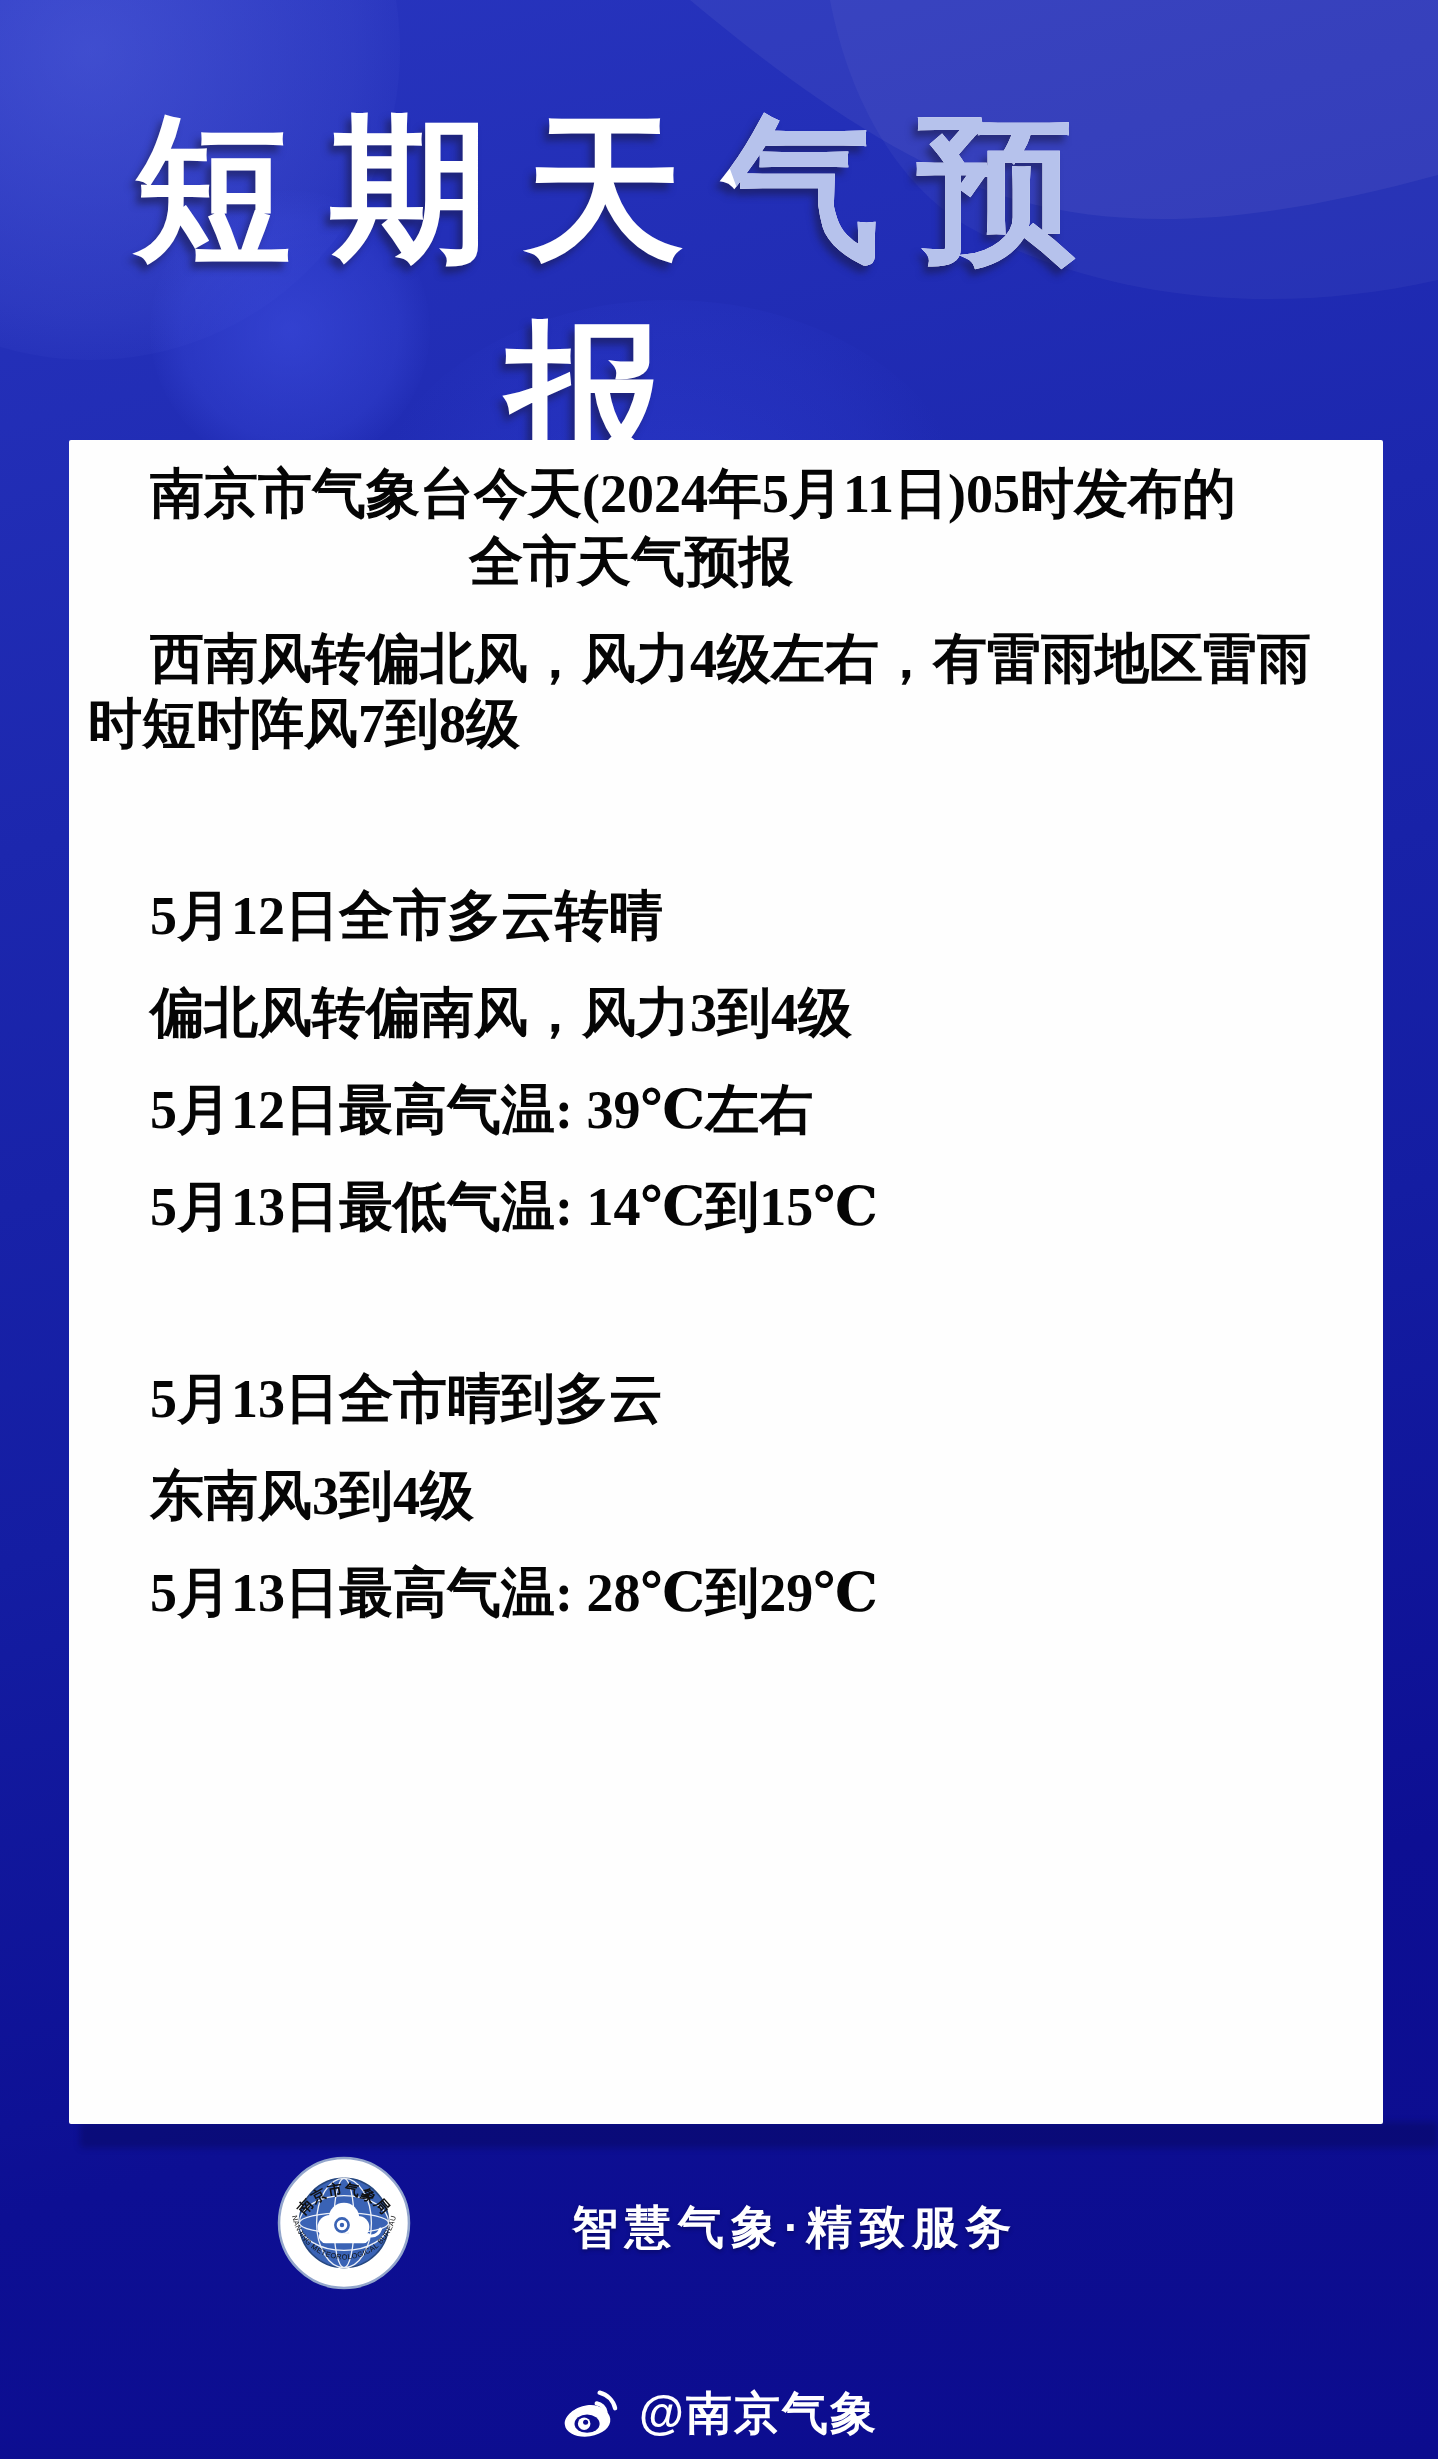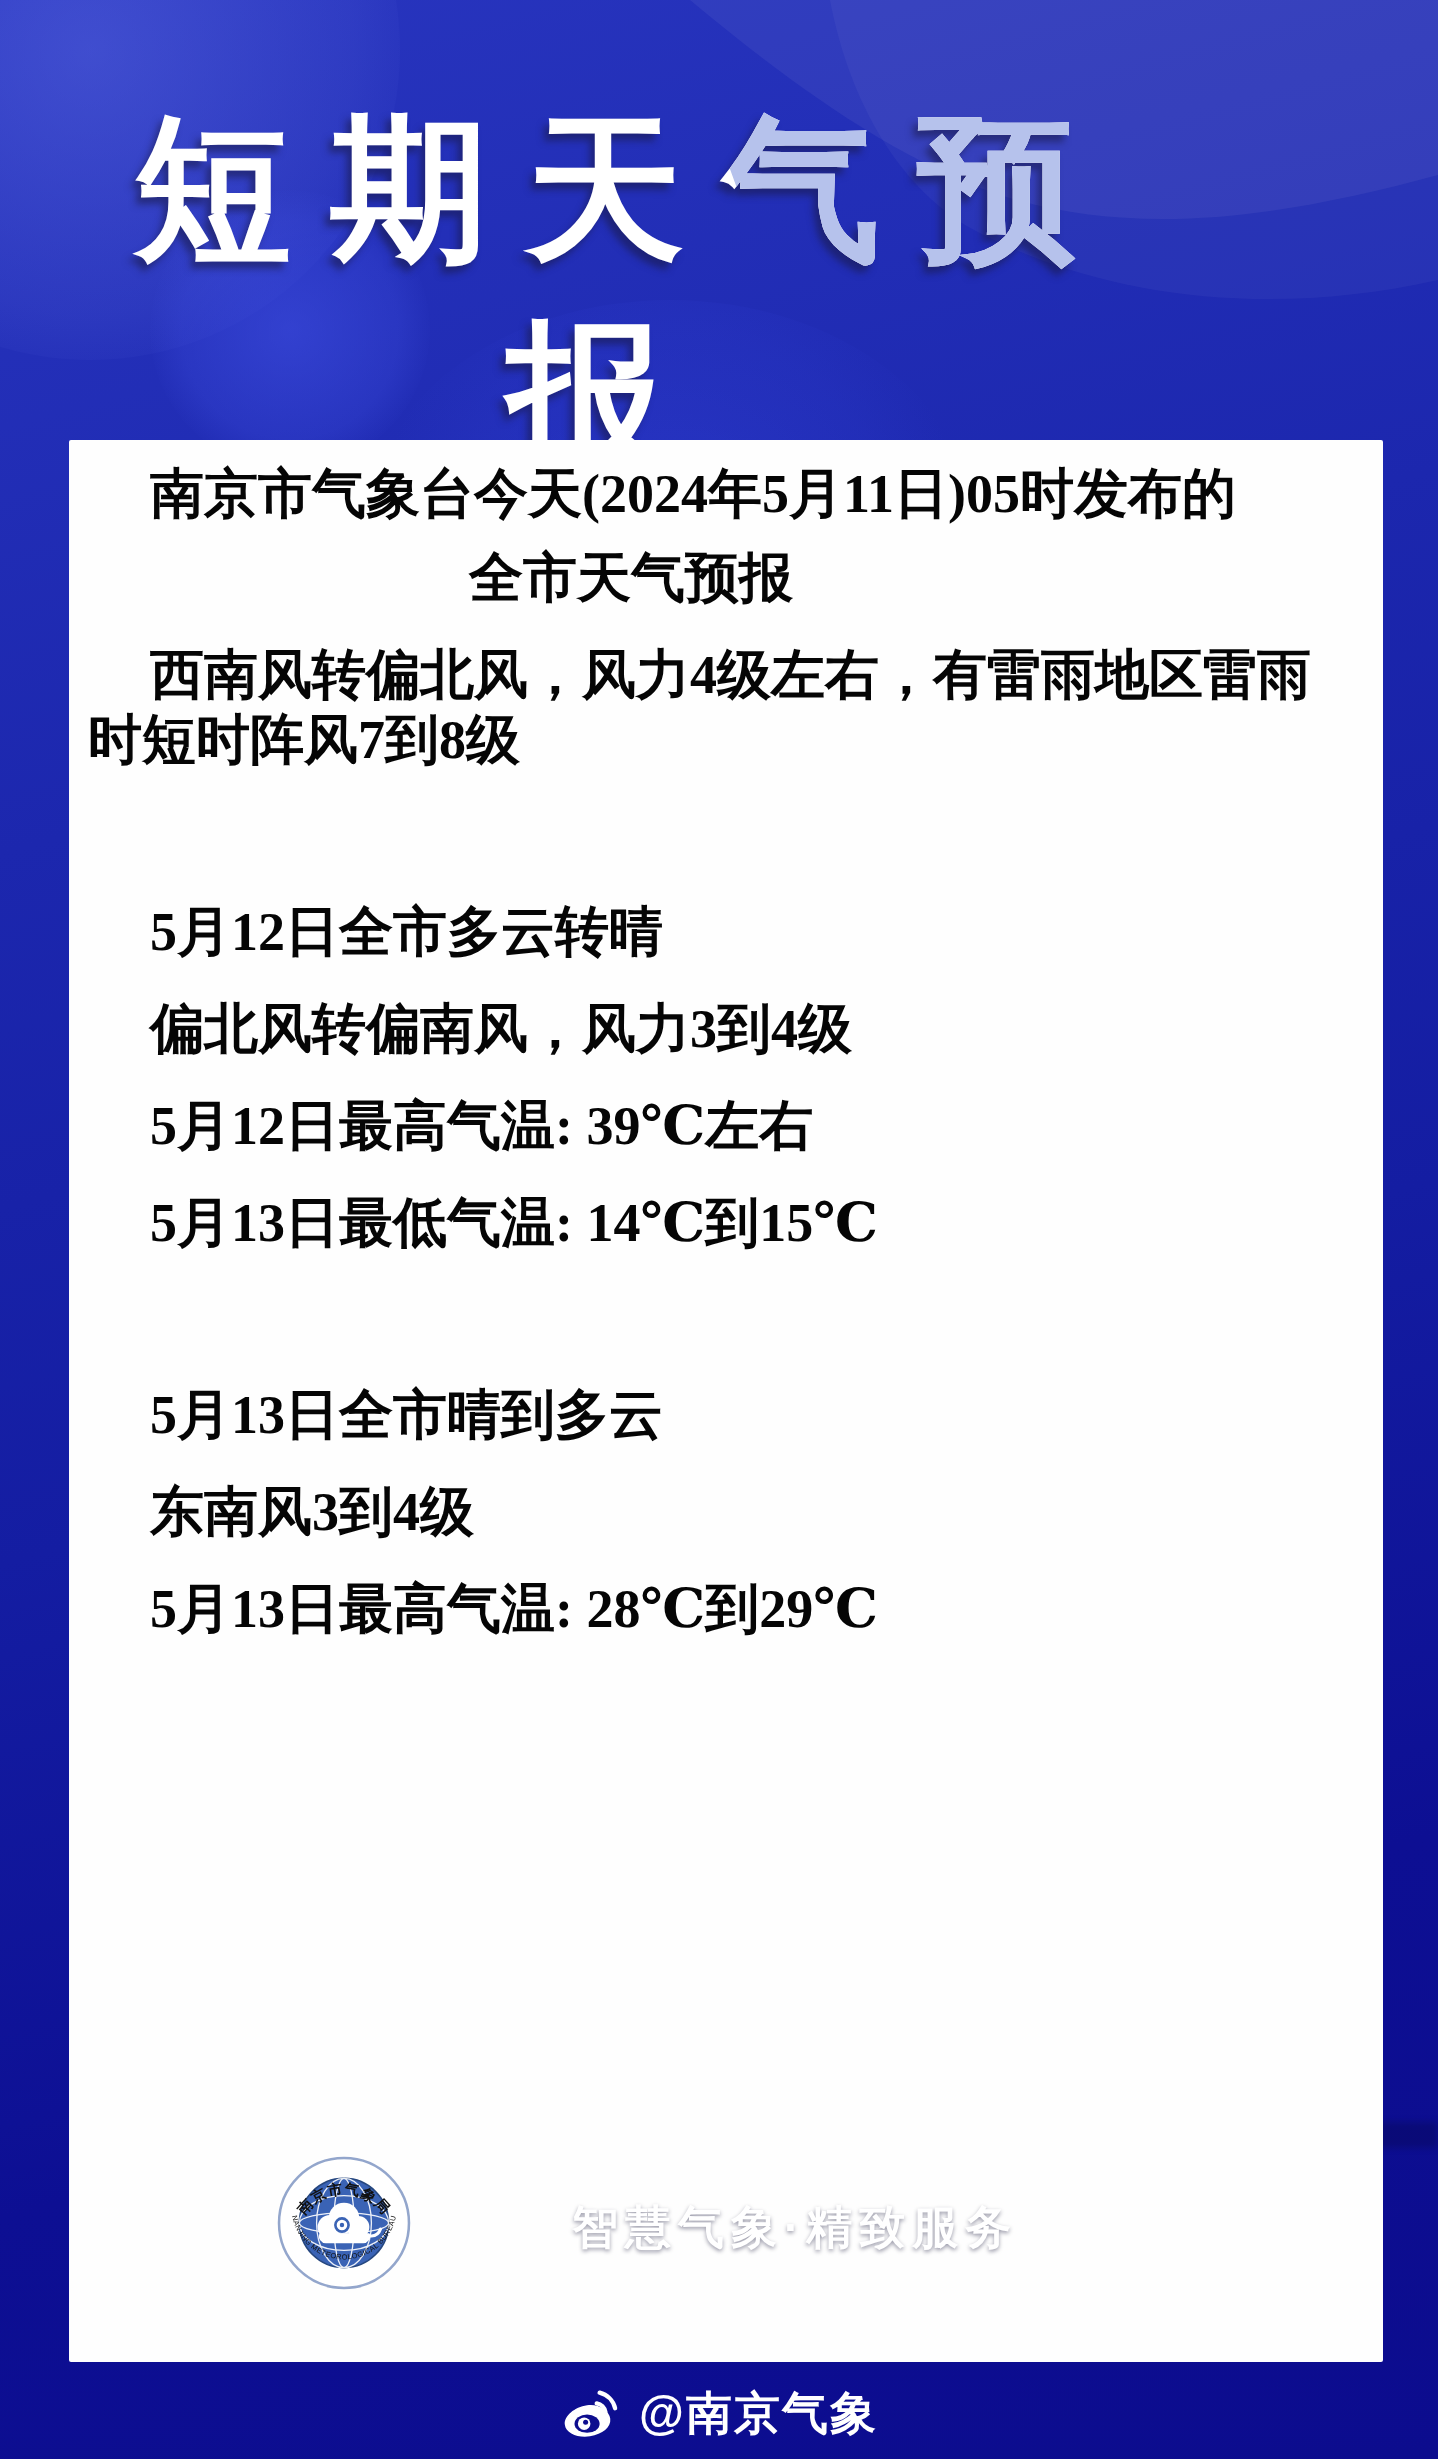--- a/index.html
+++ b/index.html
@@ -24,29 +24,29 @@
     font-family:"Liberation Serif","DejaVu Serif",serif;font-weight:bold;
     font-size:158px;line-height:205px;letter-spacing:38px;text-indent:38px;
     color:#ffffff;text-shadow:-5px 7px 7px rgba(25,25,70,.55);
   }
   .title-text.tint{
     color:#b6c2ec;text-shadow:none;
     clip-path:polygon(57% 0,100% 0,100% 82%,84% 68%,70% 46%,61% 24%,58% 0);
   }
   
   .card{
-    position:absolute;left:69px;top:440px;width:1314px;height:1922px;z-index:2;
+    position:absolute;left:69px;top:440px;width:1314px;height:1684px;z-index:2;
     background:#fefefe;border-radius:2px;box-sizing:border-box;
     padding:22px 24px 0 19px;
     font-family:"Liberation Serif","DejaVu Serif",serif;
     font-size:54px;line-height:65px;color:#050505;font-weight:600;
   }
   .card p{margin:32px 0 0;text-indent:62px;}
   .card p.h1{margin:0;}
-  .card p.h2{margin-top:19px;text-indent:381px;}
+  .card p.h2{margin-top:3px;text-indent:381px;}
   .card p.mt-tight{margin-top:23px;}
   .card p.mt-section{margin-top:127px;}
   
   .ghost-band{position:absolute;left:80px;top:2122px;width:1358px;height:26px;z-index:1;
     background:rgba(2,2,62,.30);filter:blur(3px);border-radius:4px;}
   
   .logo{position:absolute;left:277px;top:2156px;width:134px;height:134px;z-index:2;}
   .slogan{
     position:absolute;left:572px;top:2194px;margin:0;z-index:2;
     color:#ffffff;font-size:46px;line-height:66px;font-weight:bold;letter-spacing:7px;

